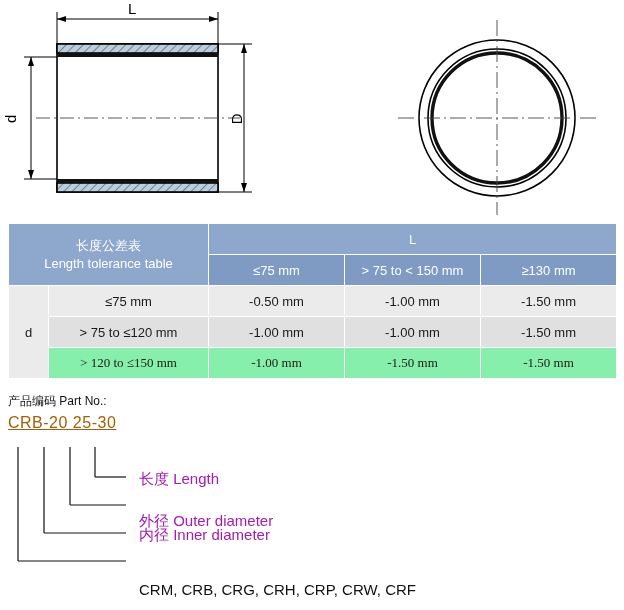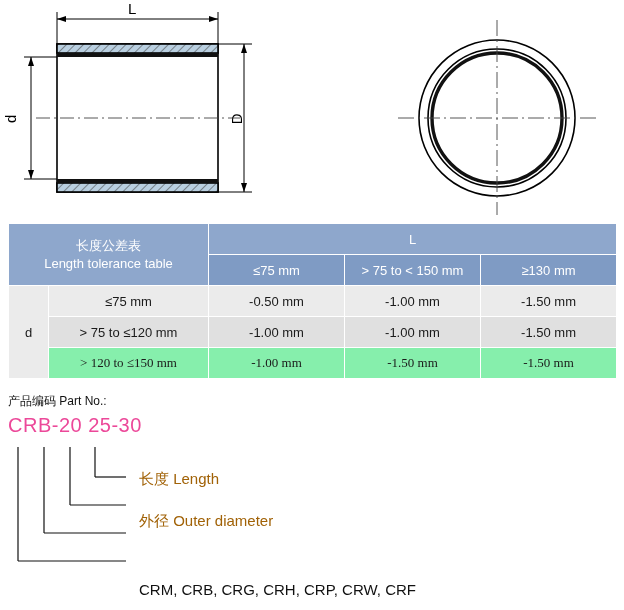--- a/index.html
+++ b/index.html
@@ -85,36 +85,37 @@
     margin-top: 14px;
     padding-left: 8px;
     height: 200px;
   }
   .partno-title {
     font-size: 12px;
     color: #111;
     margin-bottom: 4px;
   }
   .code-line {
-    font-size: 20px;
+    font-size: 16px;
     letter-spacing: 0.5px;
-    color: #ec4899;
+    color: #a16207;
     position: relative;
     height: 26px;
     white-space: pre;
+    text-decoration: underline;
   }
   .leader-svg {
     position: absolute;
     left: 0;
     top: 0;
   }
   .leg {
     position: absolute;
     font-size: 15px;
-    color: #a16207;
+    color: #a21caf;
     white-space: nowrap;
   }
   .leg-sub {
     position: absolute;
     font-size: 15px;
     color: #111;
     white-space: nowrap;
   }
 </style>
 </head>
@@ -243,14 +244,15 @@
       <line x1="44" y1="4" x2="44" y2="90"></line>
       <line x1="44" y1="90" x2="126" y2="90"></line>
 
       <line x1="18" y1="4" x2="18" y2="118"></line>
       <line x1="18" y1="118" x2="126" y2="118"></line>
     </g>
   </svg>
 
   <span class="leg" style="left:139px; top:77px;">长度 Length</span>
   <span class="leg" style="left:139px; top:105px;margin-top:14px;">外径 Outer diameter</span>
+  <span class="leg" style="left:139px; top:133px;">内径 Inner diameter</span>
   <span class="leg-sub" style="left:139px; top:188px;">CRM, CRB, CRG, CRH, CRP, CRW, CRF</span>
 </div>
 
 </body></html>

